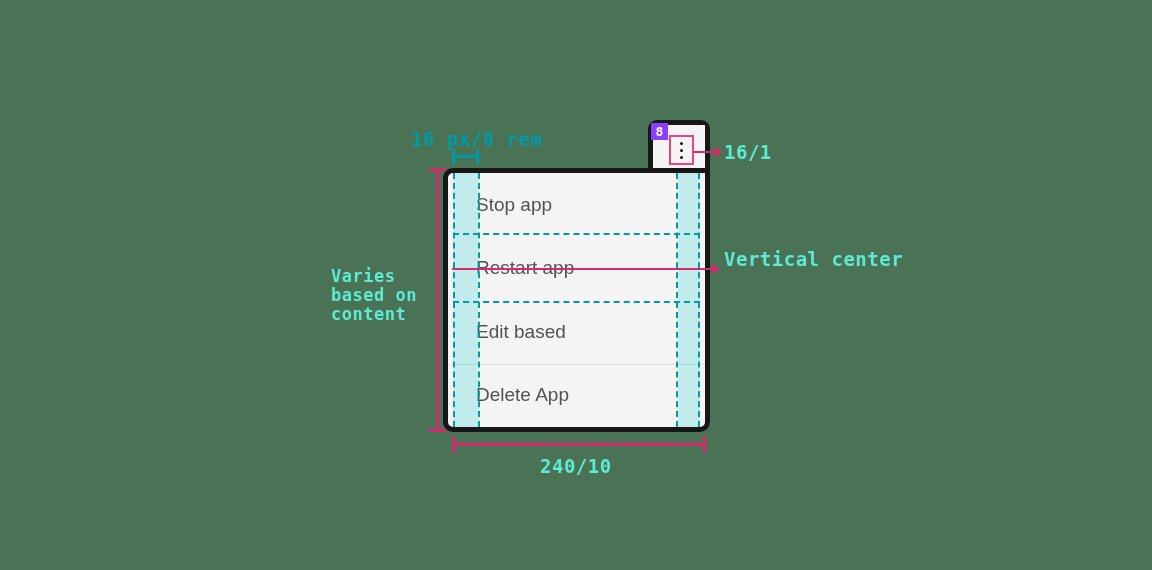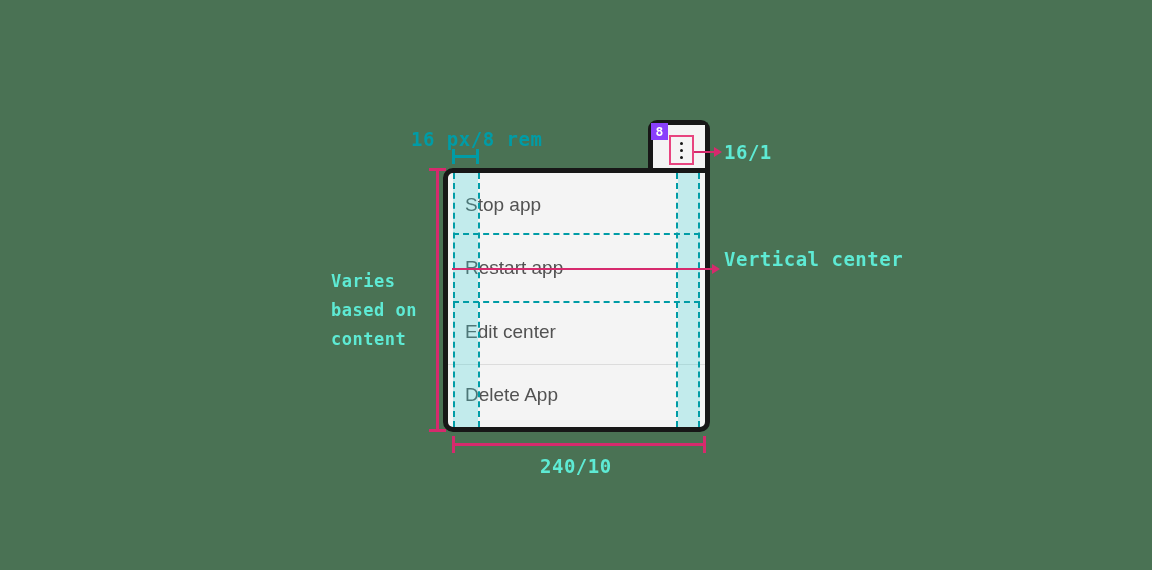--- a/index.html
+++ b/index.html
@@ -97,21 +97,21 @@
   .menu-list {
     position: absolute;
     inset: 0;
     display: flex;
     flex-direction: column;
   }
   .menu-item {
     flex: 1 1 0;
     display: flex;
     align-items: center;
-    padding-left: 17px;
+    padding-left: 28px;
     font-size: 19px;
     color: #525252;
     box-sizing: border-box;
     position: relative;
   }
   .menu-item.divided::before {
     content: "";
     position: absolute;
     left: 0;
     right: 0;
@@ -283,21 +283,21 @@
     white-space: pre;
     z-index: 45;
   }
   .label.teal { color: #009ca6; }
   .label.pink { color: #5eead4; }
 
   #label-rem        { left: 411px; top: 128px; font-size: 19px; }
   #label-16-1       { left: 724px; top: 141px; font-size: 19px; }
   #label-vcenter    { left: 724px; top: 248px; font-size: 19px; }
   #label-width      { left: 540px; top: 455px; font-size: 19px; }
-  #label-varies     { left: 331px; top: 267px; font-size: 17px; line-height: 29px; }
+  #label-varies     { left: 331px; top: 267px; font-size: 17px; line-height: 19px; }
 </style>
 </head>
 <body>
 
 <div id="stage">
 
   <div class="trigger-square"></div>
   <div class="trigger-inner"></div>
   <div class="step-badge">8</div>
   <div class="overflow-box">
@@ -311,21 +311,21 @@
     <div class="pad-band right"></div>
 
     <div class="menu-list">
       <div class="menu-item">
         <span>Stop app</span>
       </div>
       <div class="menu-item">
         <span>Restart app</span>
       </div>
       <div class="menu-item">
-        <span>Edit center</span>
+        <span>Edit based</span>
       </div>
       <div class="menu-item divided">
         <span>Delete App</span>
       </div>
     </div>
 
     <div class="vguide g1"></div>
     <div class="vguide g2"></div>
     <div class="vguide g3"></div>
     <div class="vguide g4"></div>

